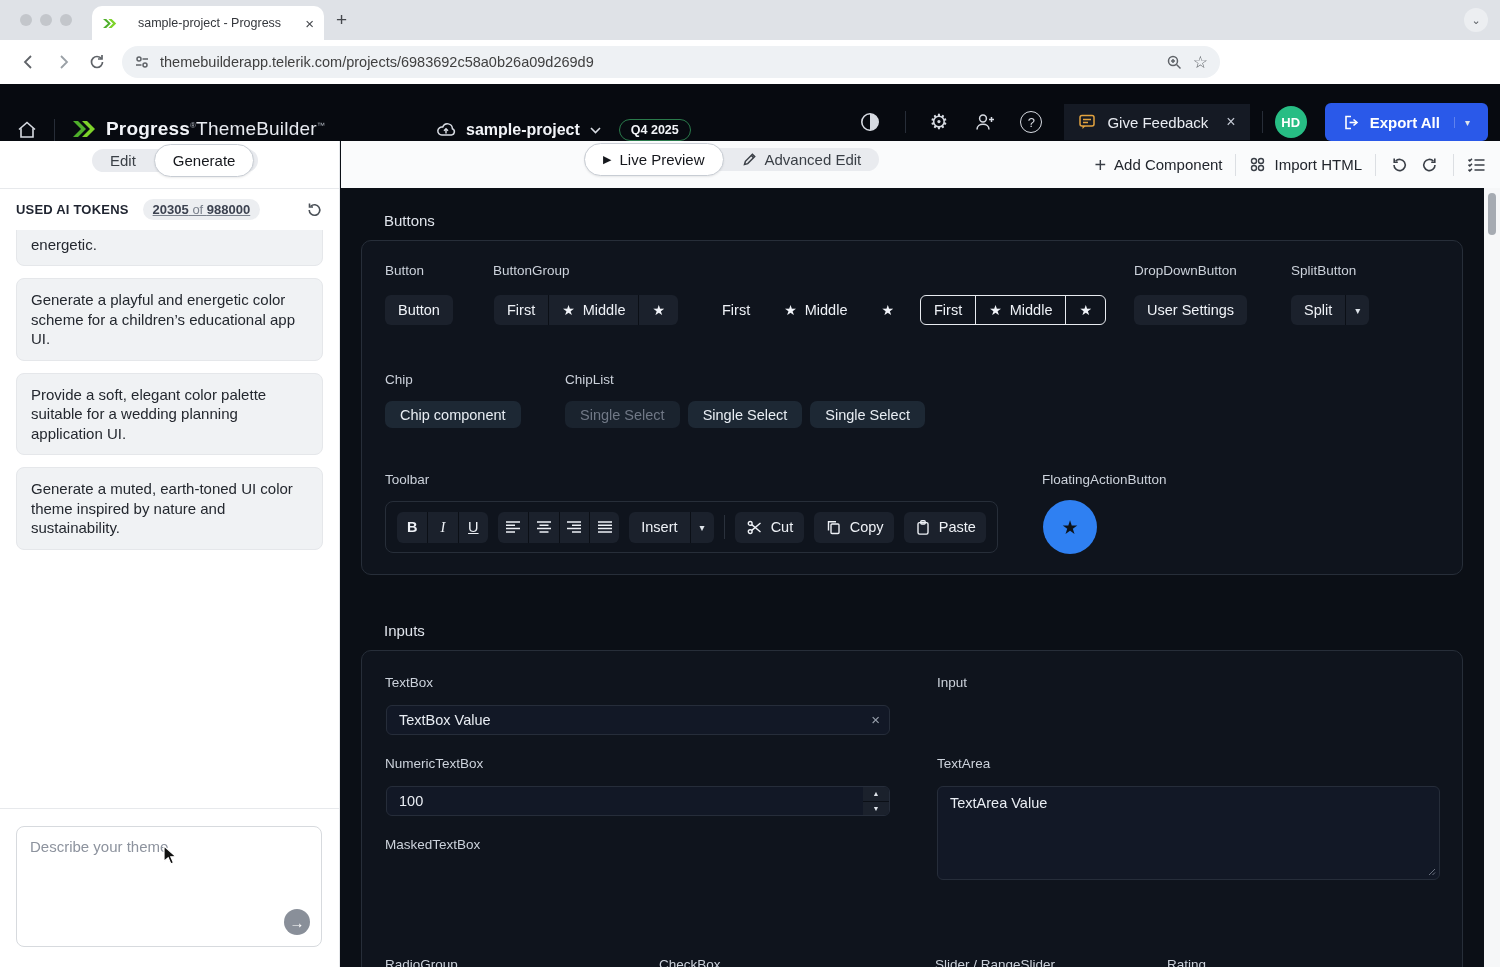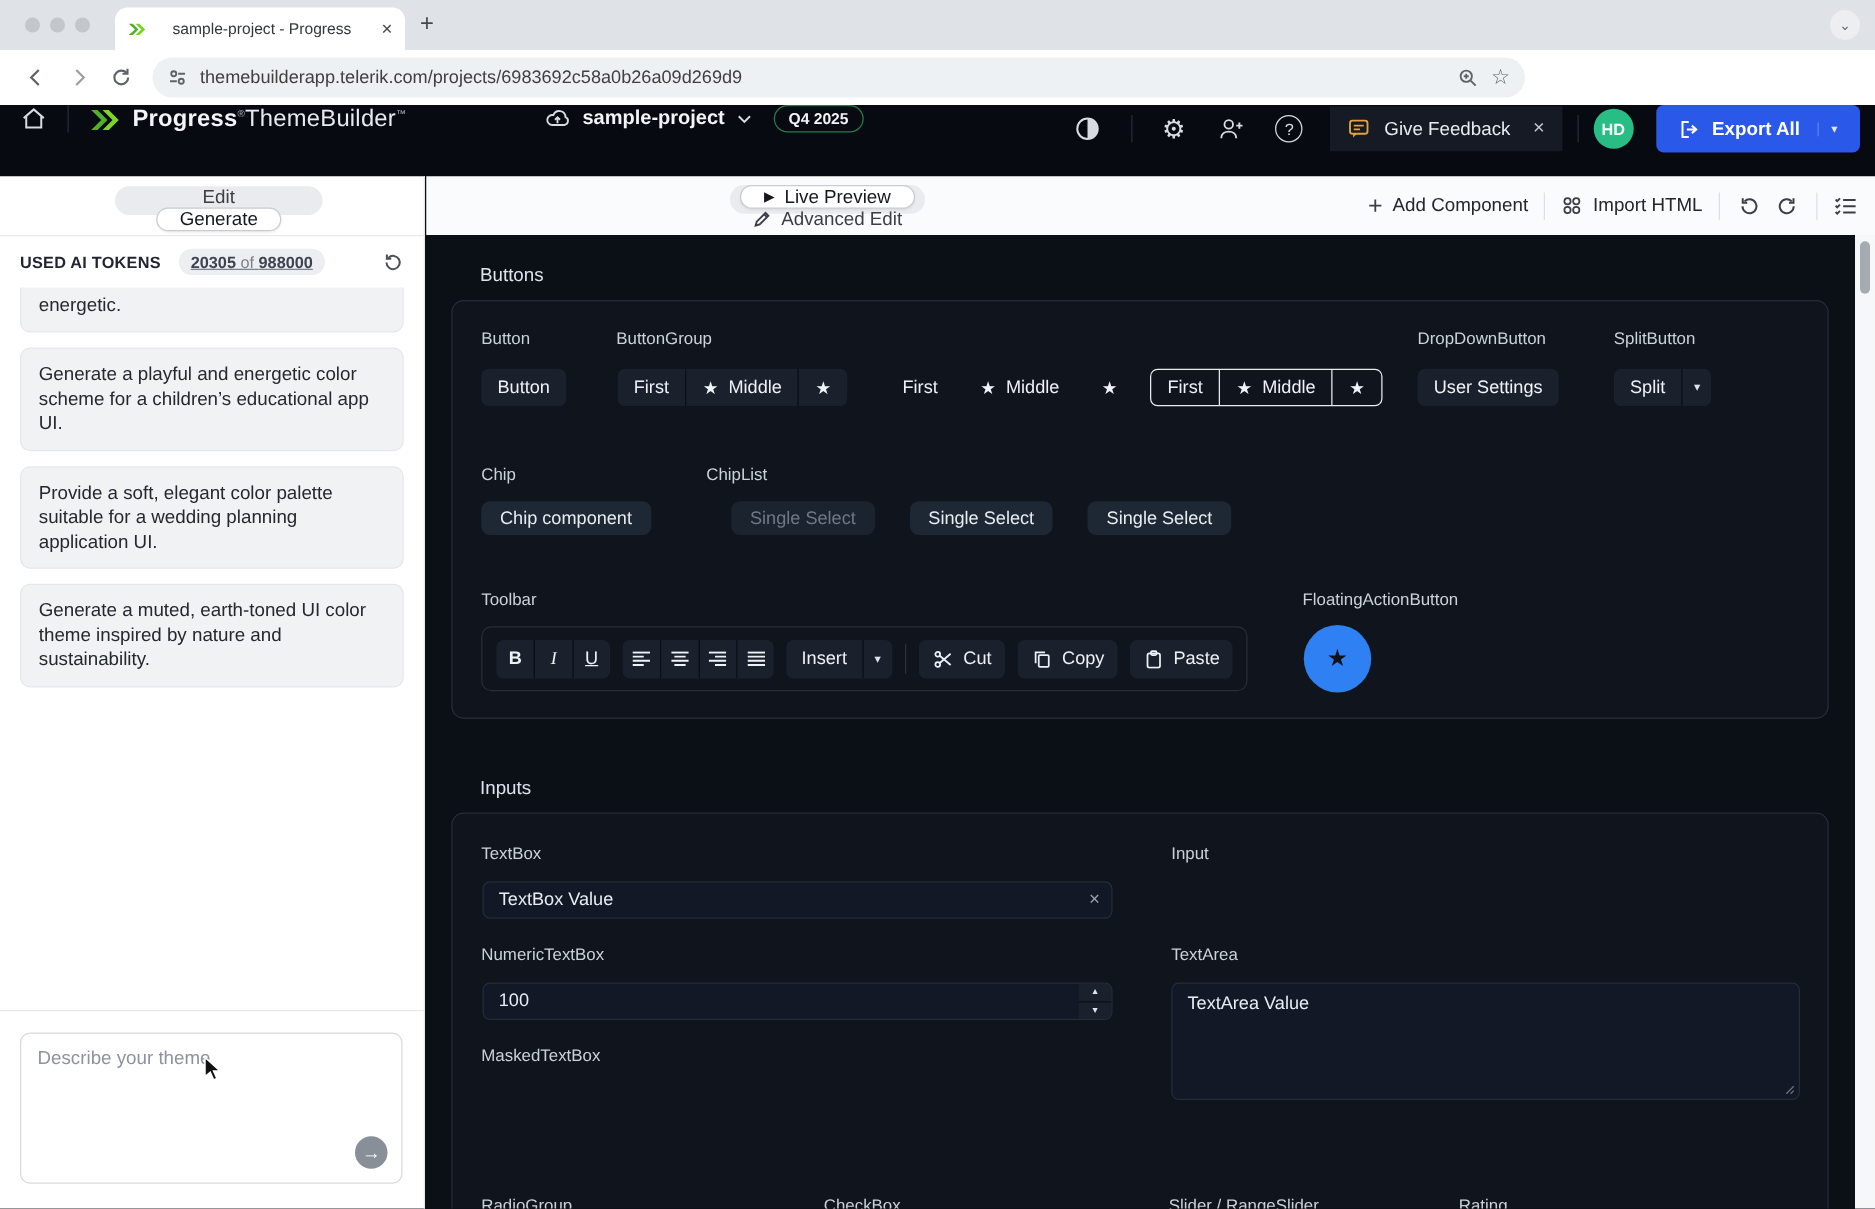--- a/index.html
+++ b/index.html
@@ -23,21 +23,21 @@
   .url-text { flex:1; font-size:14.5px; color:#404040; white-space:nowrap; overflow:hidden; }
   .star-glyph { font-size:17px; color:#5f6368; }
   .bt-right { display:flex; align-items:center; gap:14px; margin-left:6px; }
   .vdiv-light { width:1px; height:20px; background:#d8dbdf; }
   .avatar-photo { width:26px; height:26px; border-radius:50%; background:radial-gradient(circle at 50% 38%, #c7b18f 0 30%, #72814f 55%, #4d5d3c 100%); }
   .finish-btn { height:34px; border-radius:17px; background:#dbe2f2; display:flex; align-items:center; gap:10px; padding:0 12px 0 16px; }
   .finish-btn span.lbl { font-size:13.5px; color:#1e2229; }
   .kebab { font-size:15px; color:#3e434b; }
 
   
-  .appheader { position:absolute; left:0; top:84px; width:1500px; height:57px; background:#070a10; display:flex; align-items:flex-start; }
+  .appheader { position:absolute; left:0; top:84px; width:1500px; height:57px; background:#070a10; display:flex; align-items:flex-end; }
   .hdr-ic { color:#d7dbe2; display:flex; align-items:center; justify-content:center; }
   .vdiv-dark { width:1px; height:22px; background:#272d38; }
   .brand { display:flex; align-items:center; gap:9px; margin-left:16px; }
   .brand-text { font-size:19px; color:#f2f4f8; letter-spacing:.2px; }
   .brand-text b { font-weight:700; }
   .brand-text .thin { font-weight:400; color:#e7eaf0; }
   .sup { font-size:8px; vertical-align:super; color:#aeb4bd; }
   .project { position:absolute; left:436px; display:flex; align-items:center; gap:10px; }
   .project-name { font-size:16px; font-weight:600; color:#f2f4f8; }
   .badge { margin-left:8px; border:1px solid #2a7a4b; border-radius:12px; padding:3px 11px; font-size:12.5px; font-weight:700; color:#f2f4f8; }
@@ -45,21 +45,21 @@
   .feedback { height:36px; background:#151a24; display:flex; align-items:center; gap:10px; padding:0 14px; }
   .feedback .lbl { font-size:15px; color:#e9ecf2; }
   .feedback .x { font-size:16px; color:#c3c9d3; margin-left:8px; }
   .avatar-hd { width:32px; height:32px; border-radius:50%; background:#27bd84; color:#fff; font-size:13px; font-weight:700; display:flex; align-items:center; justify-content:center; }
   .export-btn { height:38px; background:#2a59e9; border-radius:6px; display:flex; align-items:center; color:#fff; padding:0 8px 0 18px; }
   .export-btn .lbl { font-size:15px; font-weight:600; margin:0 14px 0 10px; }
   .export-caret { padding:0 10px; border-left:1px solid rgba(255,255,255,.25); font-size:11px; }
 
   
   .sidebar { position:absolute; left:0; top:141px; width:340px; height:826px; background:#fff; border-right:1px solid #e5e7ea; }
-  .seg-track { position:absolute; background:#e9ebef; border-radius:17px; height:23px; display:flex; align-items:center;flex-direction:column; }
+  .seg-track { position:absolute; background:#e9ebef; border-radius:17px; height:23px; display:flex; align-items:center; }
   .side-seg { left:92px; top:8px; width:166px; }
   .seg-item { font-size:15px; color:#3a3f46; padding:0 18px; height:33px; display:flex; align-items:center; gap:8px; }
   .seg-sel { background:#fff; border:1px solid #c8cdd4; border-radius:17px; height:33px; color:#15171c; box-shadow:0 1px 2px rgba(0,0,0,.08); }
   .side-divider { position:absolute; left:0; top:47px; width:100%; height:1px; background:#e7e9ec; }
   .tokens-row { position:absolute; left:16px; right:16px; top:58px; display:flex; align-items:center; }
   .tokens-label { font-size:13px; font-weight:700; color:#1f2430; letter-spacing:.2px; }
   .tokens-pill { margin-left:14px; background:#eceef1; border-radius:11px; padding:3px 10px; font-size:13px; color:#7a818c;text-decoration:underline; }
   .tokens-pill b { color:#3c4250; font-weight:600; }
   .hist-ic { margin-left:auto; color:#4b5158; }
   .prompts { position:absolute; left:0; top:89px; width:100%; height:560px; overflow:hidden; padding:0 16px; }
@@ -95,21 +95,21 @@
   .bgroup.flat .seg { display:flex; align-items:center; gap:8px; padding:0 14px; font-size:14.5px; }
   .bgroup.outline { border:1px solid #e8ebf0; border-radius:6px; overflow:hidden; }
   .bgroup.outline .seg { display:flex; align-items:center; gap:8px; padding:0 13px; font-size:14.5px; }
   .bgroup.outline .seg + .seg { border-left:1px solid #e8ebf0; }
   .caret { font-size:10px; color:#dfe4ea; }
   .split { position:absolute; display:flex; height:30px; border-radius:6px; overflow:hidden; }
   .split .main { background:#1b212c; display:flex; align-items:center; padding:0 13px; font-size:14.5px; }
   .split .arrow { background:#1b212c; border-left:1px solid #0b0f16; display:flex; align-items:center; padding:0 9px; }
   .chip { position:absolute; height:27px; border-radius:7px; background:#1d2834; color:#e8edf3; font-size:14.5px; display:inline-flex; align-items:center; padding:0 15px; }
   .chiplist { position:absolute; display:flex; gap:8px; }
-  .chiplist .chip { position:static;margin-left:20px; }
+  .chiplist .chip { position:static; }
   .chip.dim { background:#1a232e; color:#707886; }
   .ktoolbar { position:absolute; border:1px solid #272e39; border-radius:8px; display:flex; align-items:center; padding:0 11px; gap:10px; }
   .tb-group { display:flex; border-radius:6px; overflow:hidden; }
   .tb-group .tbtn { width:31px; height:31px; background:#1b212c; display:flex; align-items:center; justify-content:center; color:#eef1f6; font-size:14.5px; }
   .tb-group .tbtn + .tbtn { border-left:1px solid #0b0f16; }
   .tbtn.wide { width:auto; padding:0 12px; gap:9px; }
   .tb-sep { width:1px; height:24px; background:#2a313c; }
   .fab { position:absolute; width:54px; height:54px; border-radius:50%; background:#2f80f2; display:flex; align-items:center; justify-content:center; }
   .fab .star { font-size:19px; color:#0e1319; }
   .k-input { background:#121826; border:1px solid #262d3a; border-radius:6px; height:30px; color:#e9edf3; font-size:14.5px; padding:0 12px; width:100%; font-family:inherit; outline:none; }

